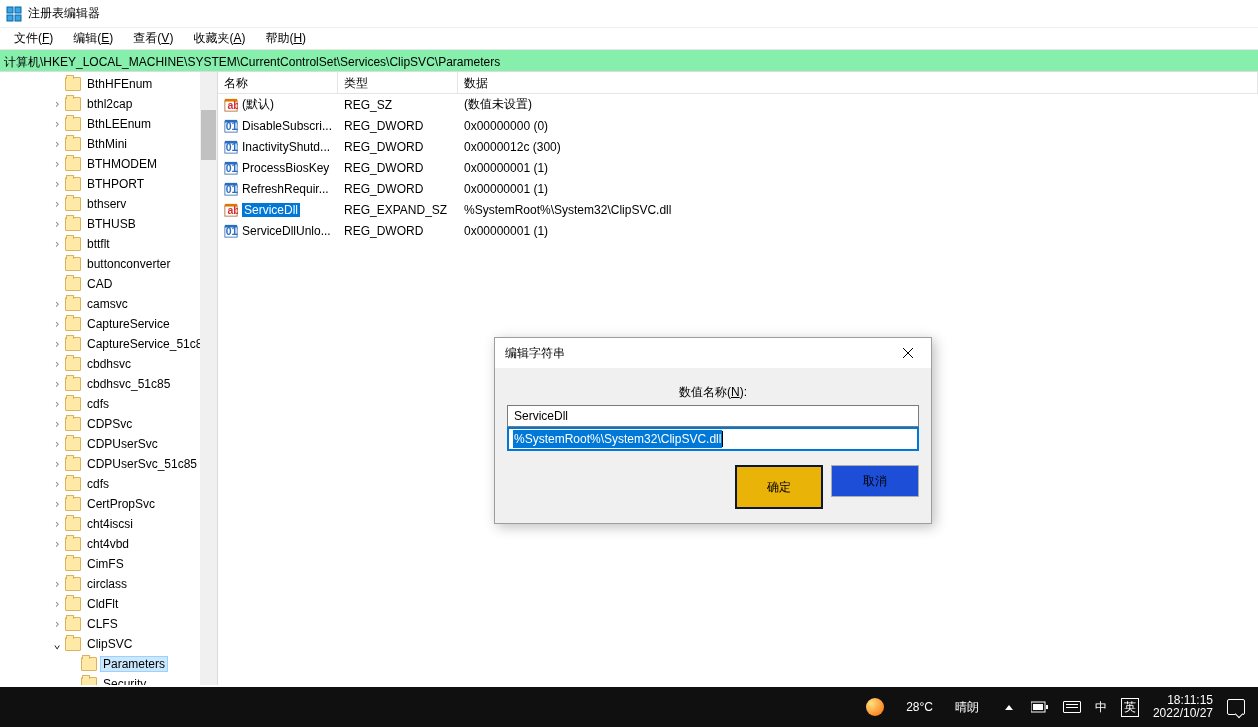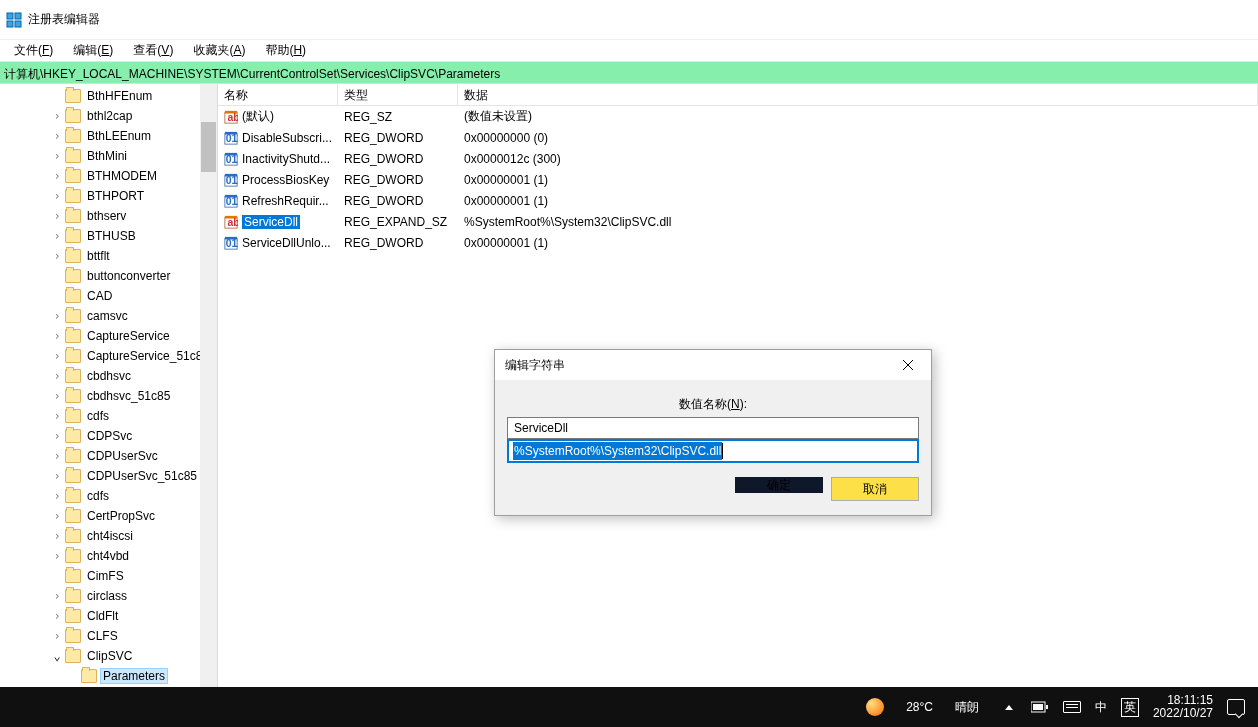--- a/index.html
+++ b/index.html
@@ -1,19 +1,19 @@
 <!DOCTYPE html>
 <html><head>
 <meta charset="utf-8">
 <style>
   * { box-sizing: border-box; font-family: "Microsoft YaHei", "Segoe UI", sans-serif; font-size: 12px; }
   html,body { margin:0; padding:0; width:1258px; height:727px; overflow:hidden; background:#fff; }
 
   
-  .title-bar { height:40px; background:#fff; display:flex; align-items:center; padding:0 6px; border-bottom:1px solid #f0f0f0;}
+  .title-bar { height:28px; background:#fff; display:flex; align-items:center; padding:0 6px; border-bottom:1px solid #f0f0f0;}
   .title-icon { width:16px; height:16px; margin-right:6px; }
   .title-text { font-size:12px; color:#000; }
 
   
   .menu-bar { height:22px; background:#fff; display:flex; align-items:center; padding:0 4px; border-bottom:1px solid #e5e5e5;text-align:center;}
   .menu-bar .mi { padding:2px 10px; cursor:default; }
   .menu-bar .mi u { text-decoration:underline; }
 
   
   .addr-bar { height:22px; border-bottom:1px solid #dcdcdc; display:flex; align-items:flex-end; padding:0 4px; background:#86efac;}
@@ -49,22 +49,22 @@
   .dlg-title-text{font-size:12px;}
   .dlg-close { width:46px; height:30px; display:flex; align-items:center; justify-content:center; cursor:default;}
   .dlg-body { padding:10px 12px 14px 12px; background:#f0f0f0;}
   .dlg-label { font-size:12px; margin:6px 0 4px 0;text-align:center;}
   .dlg-input { width:100%; height:22px; border:1px solid #7a7a7a; padding:2px 6px; font-size:12px; background:#fff;}
   .dlg-input[readonly]{background:#fff;}
   .dlg-value { background:#fff; border:2px solid #0078d7; height:24px; padding:0; display:flex; align-items:center;}
   .dlg-value .seltxt{ background:#0078d7; color:#fff; margin:1px 0 1px 4px; padding:0 1px; font-size:12px; display:inline-block; height:18px; line-height:18px;}
   .dlg-value .caret{ width:1px; height:16px; background:#000; display:inline-block; margin-left:0;}
   .dlg-buttons { display:flex; justify-content:flex-end; gap:8px; margin-top:14px;}
-  .dlg-btn { width:88px; height:24px; border:1px solid #adadad; background:#fde047; font-size:12px; cursor:default; display:flex; align-items:center; justify-content:center;}
-  .dlg-btn.primary{border:8px solid #0f172a; background:#0f766e; height:14px;}
+  .dlg-btn { width:88px; height:32px; border:1px solid #adadad; background:#1d4ed8; font-size:12px; cursor:default; display:flex; align-items:center; justify-content:center;}
+  .dlg-btn.primary{border:2px solid #0f172a; background:#eab308; height:44px;}
 
   
   .taskbar { height:40px; background:#101010; color:#fff; position:absolute; left:0; right:0; bottom:0; display:flex; justify-content:space-between; align-items:center;}
   .task-left{display:flex;align-items:center;height:100%;}
   .t-spot{width:48px;height:100%;}
   .task-right{display:flex;align-items:center;height:100%;padding-right:6px;}
   .task-right > div{padding:0 7px;display:flex;align-items:center;height:100%;}
   .weather{display:flex;align-items:center;gap:22px;margin-right:8px;}
   .sun{width:18px;height:18px;background:radial-gradient(circle at 30% 30%, #ffdf80, #ff9933 60%, #ff6600);border-radius:50%;}
   .clock{font-size:11px;text-align:right;line-height:13px;}

